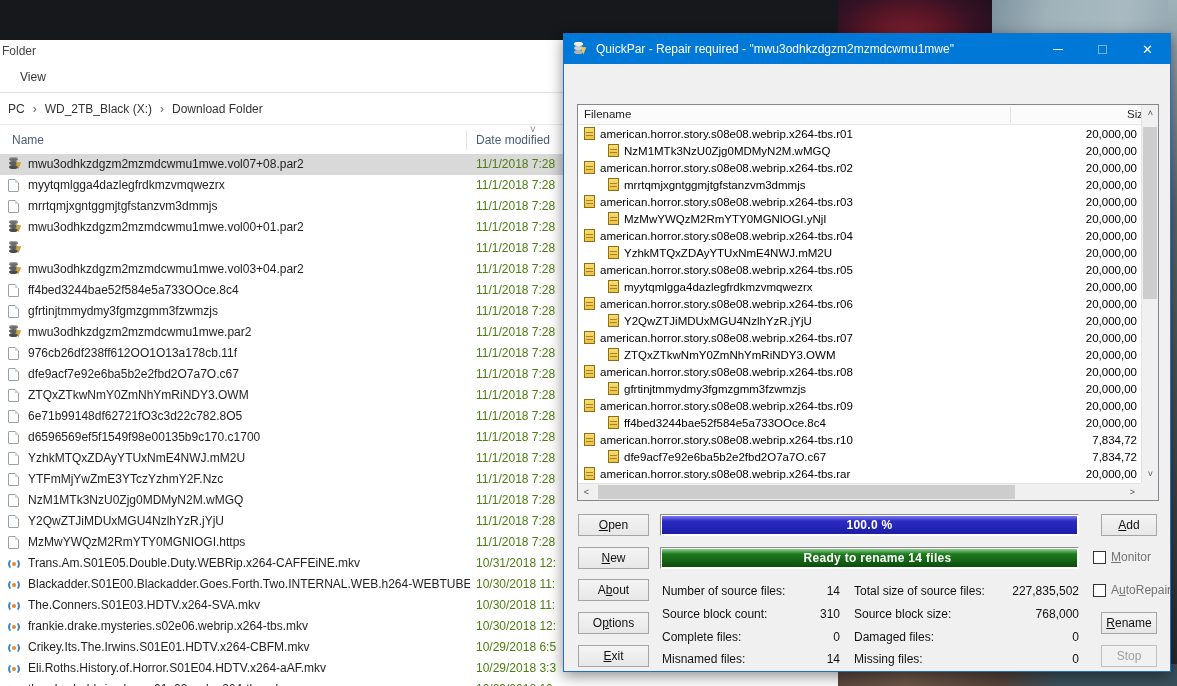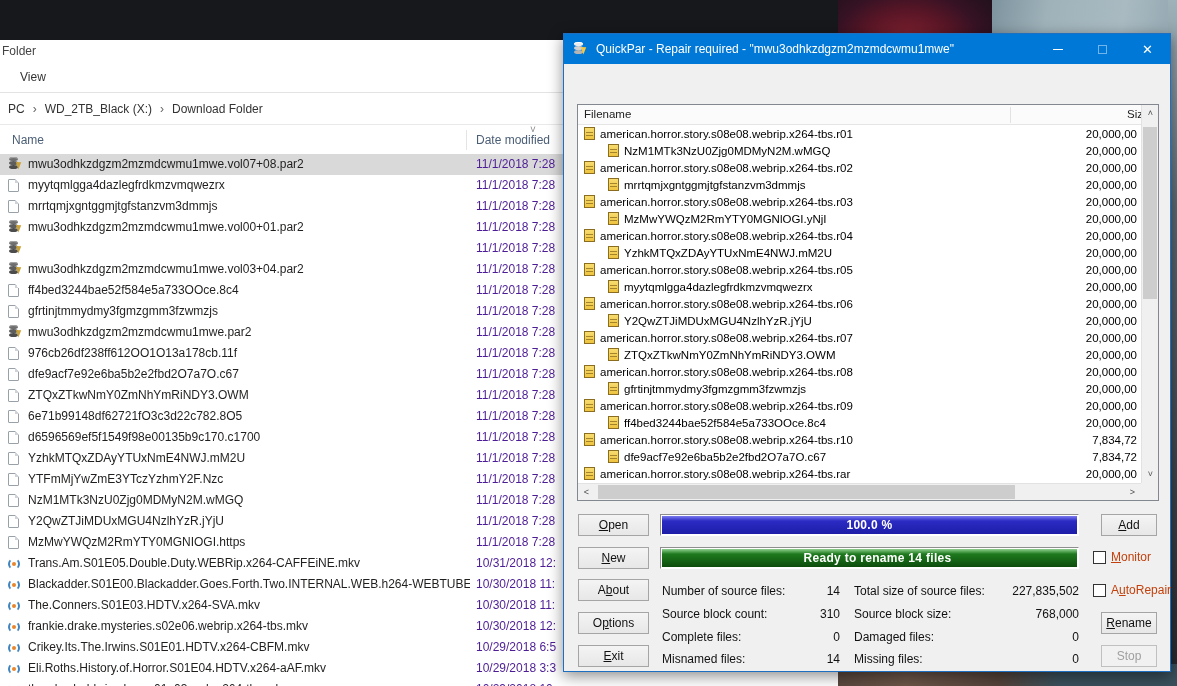--- a/index.html
+++ b/index.html
@@ -33,21 +33,21 @@
   .ex-colhead { position:absolute; left:0; top:88px; width:838px; height:24px; font-size:12px; color:#4a5e76; }
   .ex-col-name { position:absolute; left:12px; top:5px; }
   .ex-col-date { position:absolute; left:476px; top:5px; }
   .ex-col-sep { position:absolute; left:466px; top:2px; width:1px; height:20px; background:#e4e4e4; }
   .ex-sort-chev { position:absolute; left:530px; top:-4px; font-size:10px; color:#8a8a8a; }
   #file-list { position:absolute; left:0; top:114px; width:838px; }
   .ex-row { position:relative; height:21px; }
   .ex-row.selected { background:#d9d9d9; }
   .ex-ico { position:absolute; left:8px; top:3px; }
   .ex-name { position:absolute; left:28px; top:3px; width:442px; font-size:12px; color:#201f1e; white-space:nowrap; overflow:hidden; }
-  .ex-date { position:absolute; left:476px; top:3px; font-size:12px; color:#4c1d95; white-space:nowrap; }
+  .ex-date { position:absolute; left:476px; top:3px; font-size:12px; color:#4d7c0f; white-space:nowrap; }
   .ex-status { position:absolute; left:0; top:659px; width:838px; height:18px; border-top:1px solid #dcdcdc; font-size:12px; color:#333; }
   .ex-status .sz { position:absolute; left:6px; top:2px; }
   .ex-status .div { position:absolute; left:57px; top:0; width:1px; height:18px; background:#d8d8d8; }
   .ex-status .st { position:absolute; left:66px; top:2px; }
   .ex-status .sv { position:absolute; left:119px; top:2px; }
 
   
   .icon-doc { width:11px; height:13px; background:#fff; border:1px solid #98a0a8; border-radius:1px; position:relative; display:inline-block; }
   .icon-doc::after { content:""; position:absolute; top:-1px; right:-1px; width:4px; height:4px; background:linear-gradient(225deg,#fff 50%,#cdd3d9 50%); }
   .icon-par2 { width:14px; height:14px; position:relative; display:inline-block; }
@@ -115,21 +115,21 @@
   #bar-blue { top:480px; } #bar-green { top:513px; }
   .qp-barfill { width:100%; height:100%; display:flex; align-items:center; justify-content:center;
     color:#fff; font-size:12px; font-weight:bold; letter-spacing:.3px; }
   #bar-blue .qp-barfill { background:linear-gradient(180deg,#7a7af0 0%,#2b2bc4 28%,#1d1da8 100%); }
   #bar-green .qp-barfill { background:linear-gradient(180deg,#8fd08f 0%,#1e7a1e 28%,#0d4d0d 100%);padding-left:16px; }
 
   #qp-stats { position:absolute; left:98px; top:546px; width:417px; display:grid;
     grid-template-columns:138px 40px 14px 158px 1fr; grid-auto-rows:22.7px; font-size:12px; color:#111; align-items:center; }
   #qp-stats .v { text-align:right; }
 
-  .qp-check { position:absolute; display:flex; align-items:center; font-size:12px; color:#c2410c; }
+  .qp-check { position:absolute; display:flex; align-items:center; font-size:12px; color:#737373; }
   #chk-monitor { left:529px; top:516px; } #chk-autorepair { left:529px; top:549px; }
   .qp-checkbox { width:13px; height:13px; background:#fff; border:1px solid #333; margin-right:5px; }
   u { text-decoration:underline; }
 </style>
 <style>
 .icon-qpdoc { position:absolute; width:11px; height:13px; display:inline-block;
   background:linear-gradient(180deg,#f7dc6f,#eec33f); border:1px solid #8a6d1f; }
 .icon-qpdoc::before { content:""; position:absolute; left:1px; right:1px; top:2px; bottom:2px;
   background:repeating-linear-gradient(180deg, transparent 0 2px, rgba(122,92,20,.65) 2px 3px); }</style></head>
 <body>

